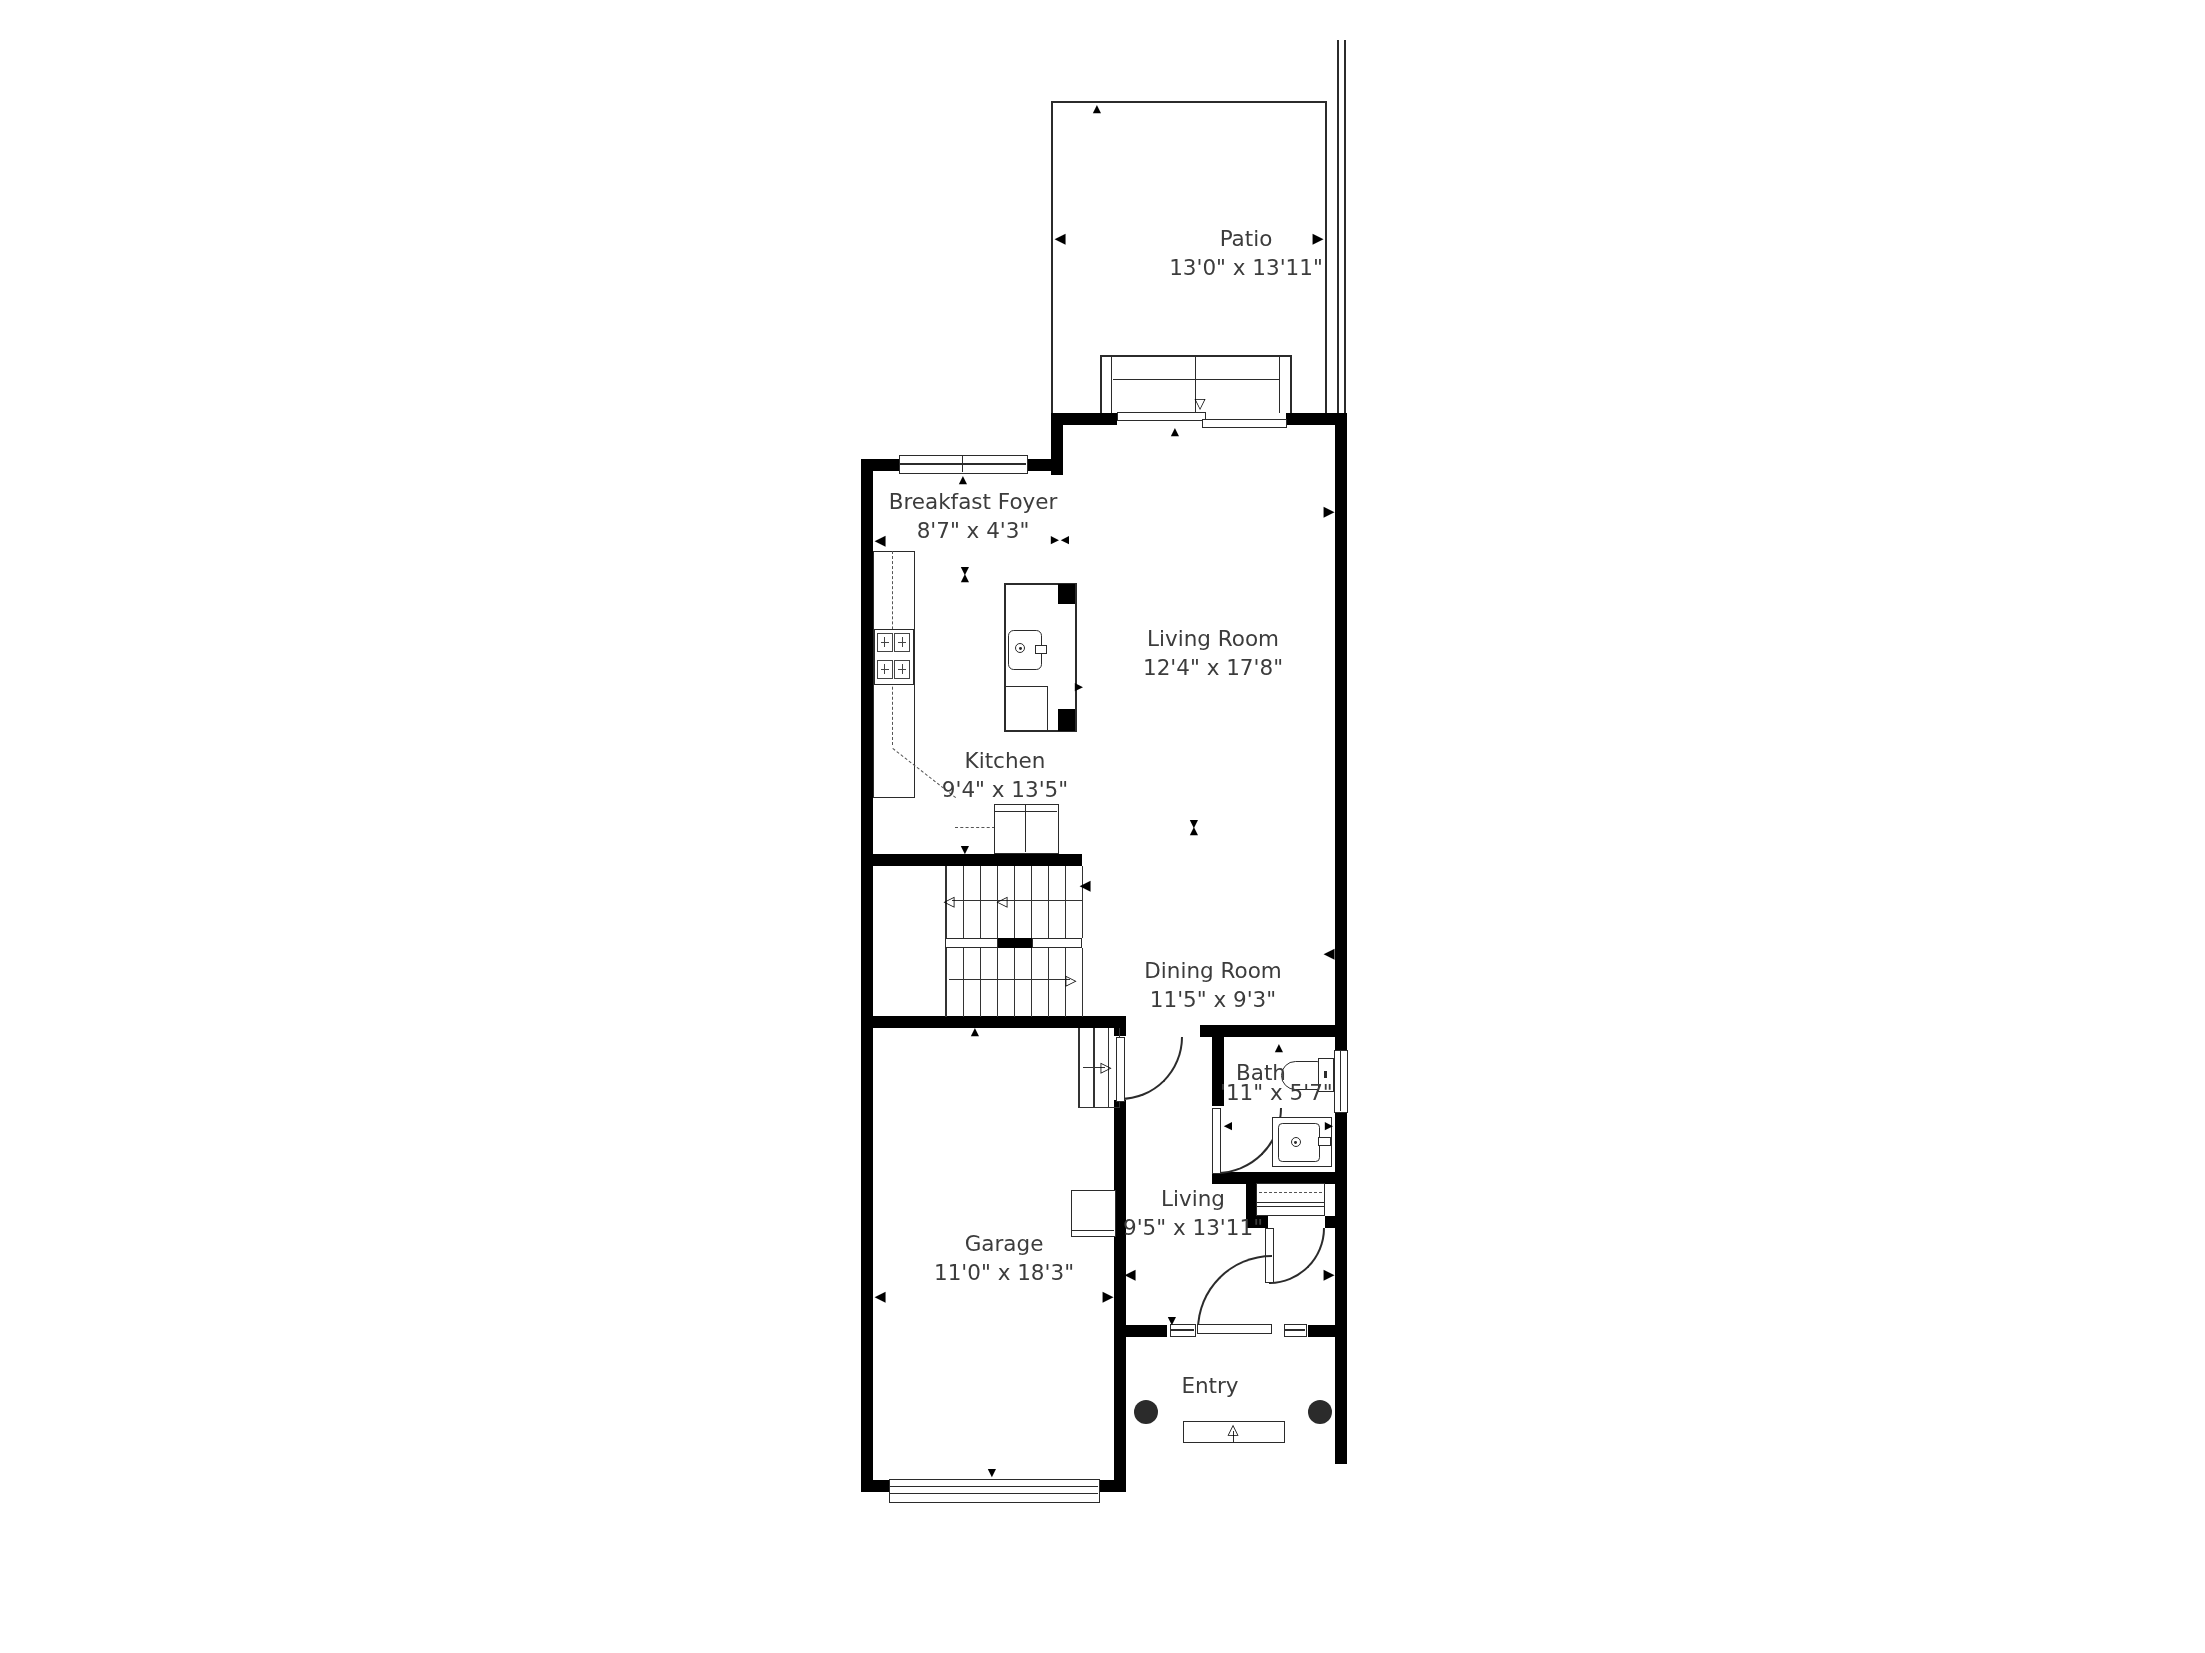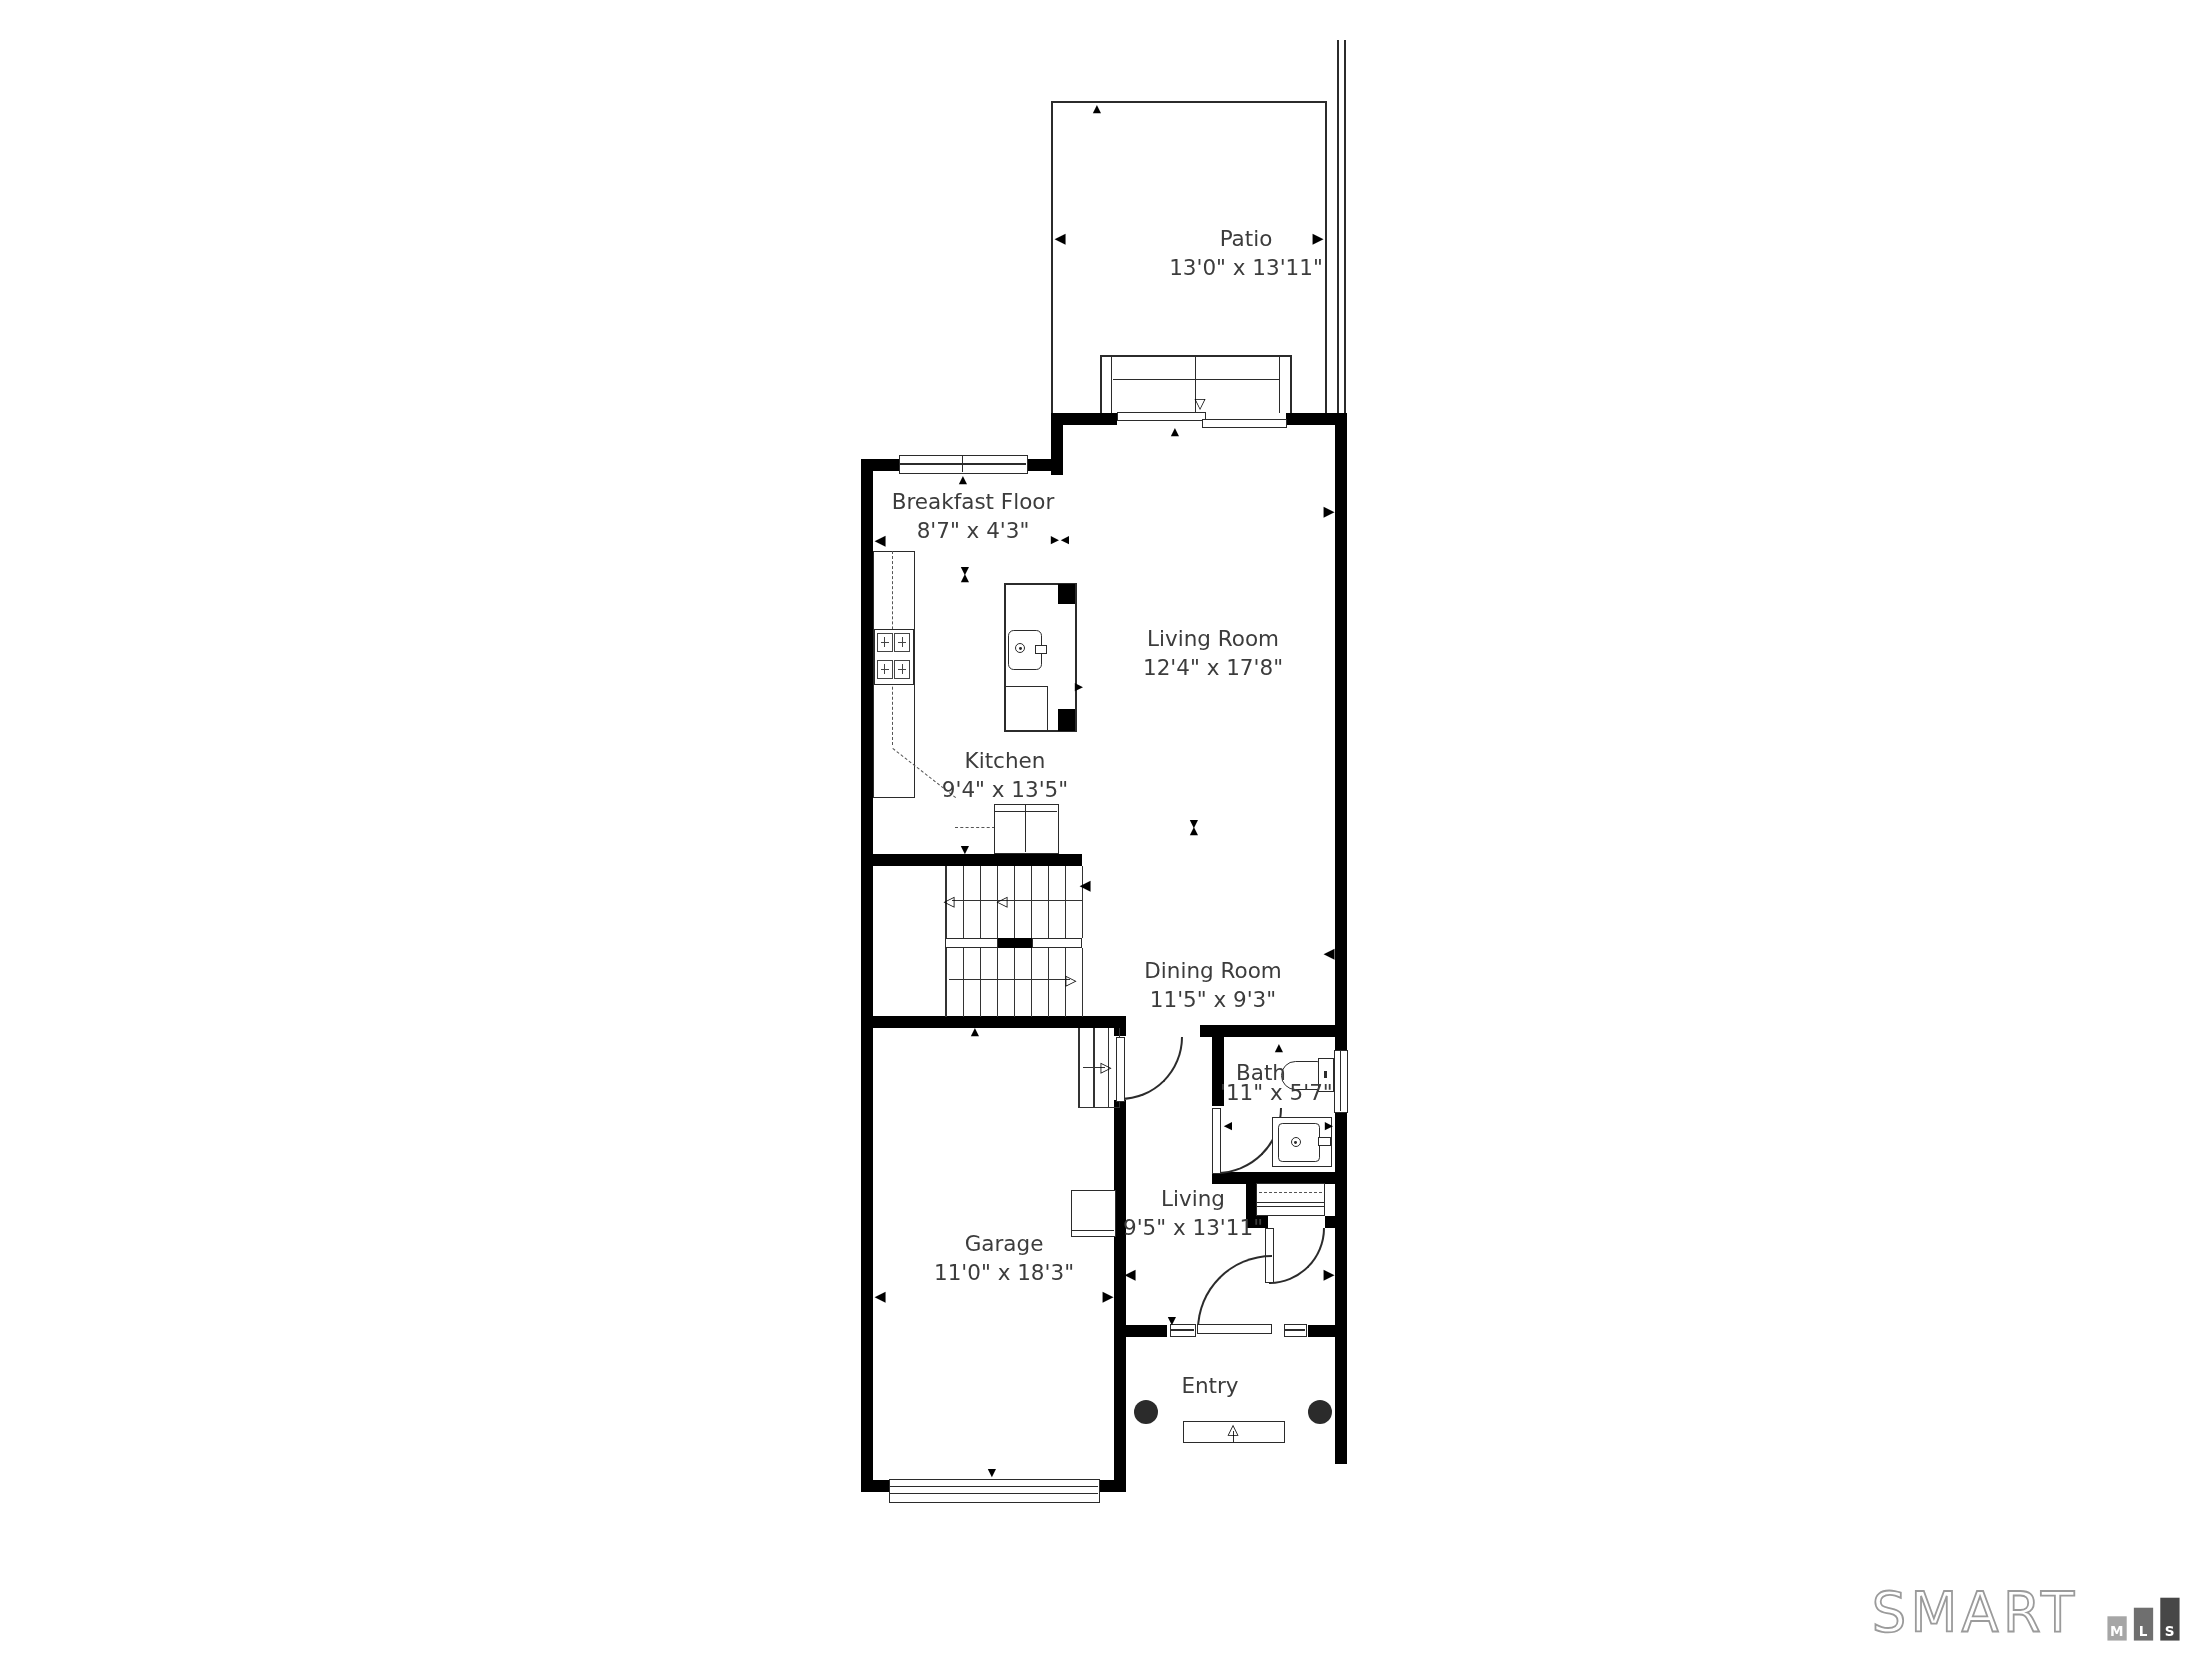--- a/index.html
+++ b/index.html
@@ -202,21 +202,21 @@
   <span class="marker marker-sm" style="left:1172px;top:1321px;">▼</span>
   <span class="marker" style="left:880px;top:1296px;">◀</span>
   <span class="marker" style="left:1108px;top:1296px;">▶</span>
   <span class="marker marker-sm" style="left:992px;top:1473px;">▼</span>
 
   <div class="room-label" style="left:1246px;top:253px;">
     <div>Patio</div>
     <div>13'0" x 13'11"</div>
   </div>
   <div class="room-label" style="left:973px;top:516px;">
-    <div>Breakfast Floor</div>
+    <div>Breakfast Foyer</div>
     <div>8'7" x 4'3"</div>
   </div>
   <div class="room-label" style="left:1213px;top:644px;margin-top:9px;">
     <div>Living Room</div>
     <div>12'4" x 17'8"</div>
   </div>
   <div class="room-label" style="left:1005px;top:775px;">
     <div>Kitchen</div>
     <div>9'4" x 13'5"</div>
   </div>
@@ -234,32 +234,15 @@
   </div>
   <div class="room-label" style="left:1193px;top:1213px;">
     <div>Living</div>
     <div>9'5" x 13'11"</div>
   </div>
   <div class="room-label" style="left:1210px;top:1385px;">
     <div>Entry</div>
   </div>
 
 
-  <div id="logo">
-    <svg width="330" height="60" viewBox="0 0 460 84">
-      <text x="0" y="68" font-family="DejaVu Sans, Liberation Sans, sans-serif" font-size="76" letter-spacing="6" fill="#ffffff" stroke="#9b9b9b" stroke-width="2.5">SMART</text>
-      <g>
-        <rect x="330" y="48" width="27" height="34" fill="#a6a6a6"></rect>
-        <text x="343" y="76" text-anchor="middle" font-family="DejaVu Sans, sans-serif" font-size="19" font-weight="bold" fill="#ffffff">M</text>
-      </g>
-      <g>
-        <rect x="367" y="36" width="27" height="46" fill="#6f6f6f"></rect>
-        <text x="380" y="76" text-anchor="middle" font-family="DejaVu Sans, sans-serif" font-size="19" font-weight="bold" fill="#ffffff">L</text>
-      </g>
-      <g>
-        <rect x="404" y="22" width="27" height="60" fill="#474747"></rect>
-        <text x="417" y="76" text-anchor="middle" font-family="DejaVu Sans, sans-serif" font-size="19" font-weight="bold" fill="#ffffff">S</text>
-      </g>
-    </svg>
-  </div>
 
 </div>
 
 
 </body></html>

